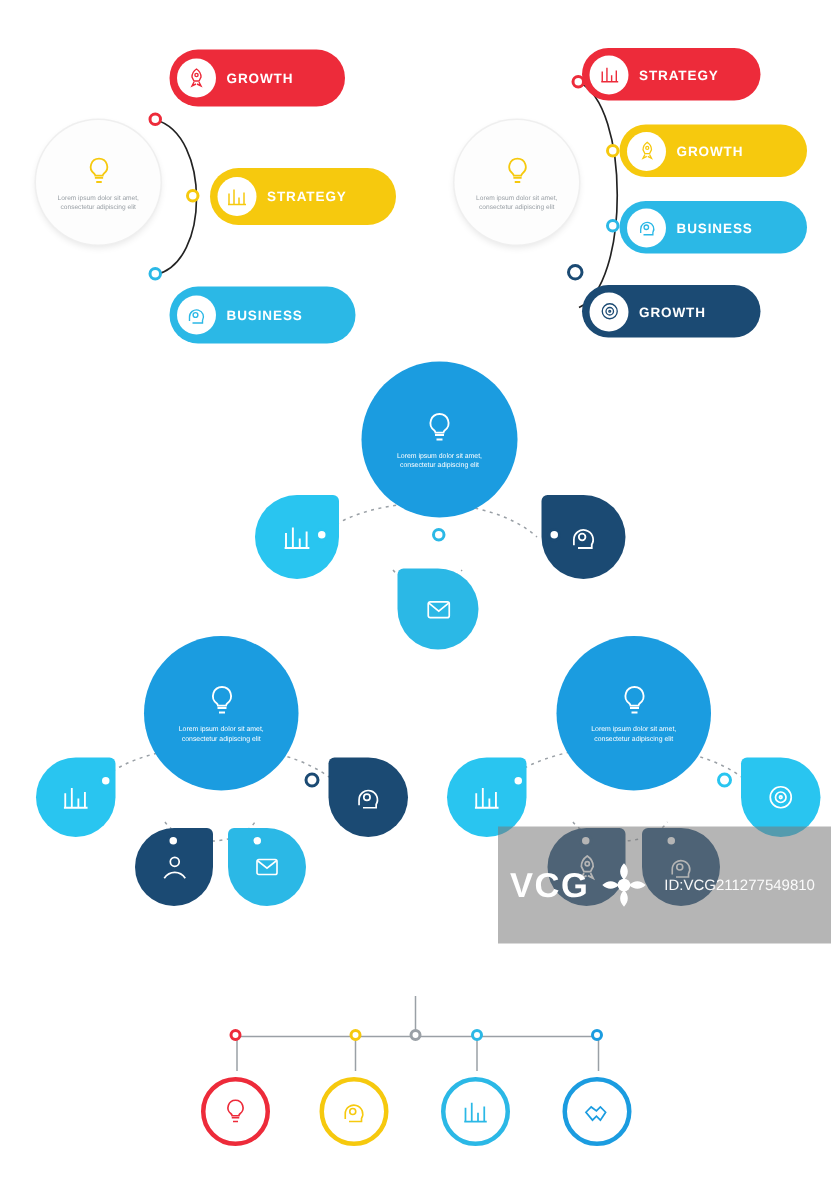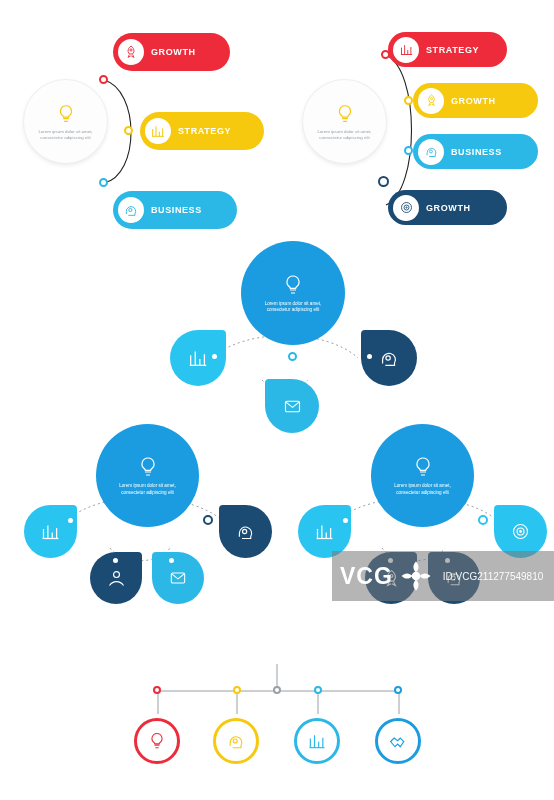--- a/index.html
+++ b/index.html
@@ -71,21 +71,21 @@
   .infobox .s{font-size:4.8px;line-height:6.6px;color:#9aa0a6;text-align:center;margin-top:3px;width:76%;}
 
   .ringcircle{
     position:absolute;border-radius:50%;
     display:flex;align-items:center;justify-content:center;box-sizing:border-box;
     background:#fff;
   }
 
   
   .wm{
-    position:absolute;left:332px;top:551px;width:222px;height:50px;
+    position:absolute;left:332px;top:551px;width:222px;height:78px;
     background:rgba(120,120,120,.55);display:flex;align-items:center;
   }
   .wm .vcg{
     color:#fff;font-weight:bold;font-size:23px;letter-spacing:1px;margin-left:8px;
     font-family:"Liberation Sans",sans-serif;
   }
   .wm .code{color:#fff;font-size:10px;margin-left:10px;opacity:.95;}
   .wm .flower{margin-left:6px;}
 
   svg{display:block;}

